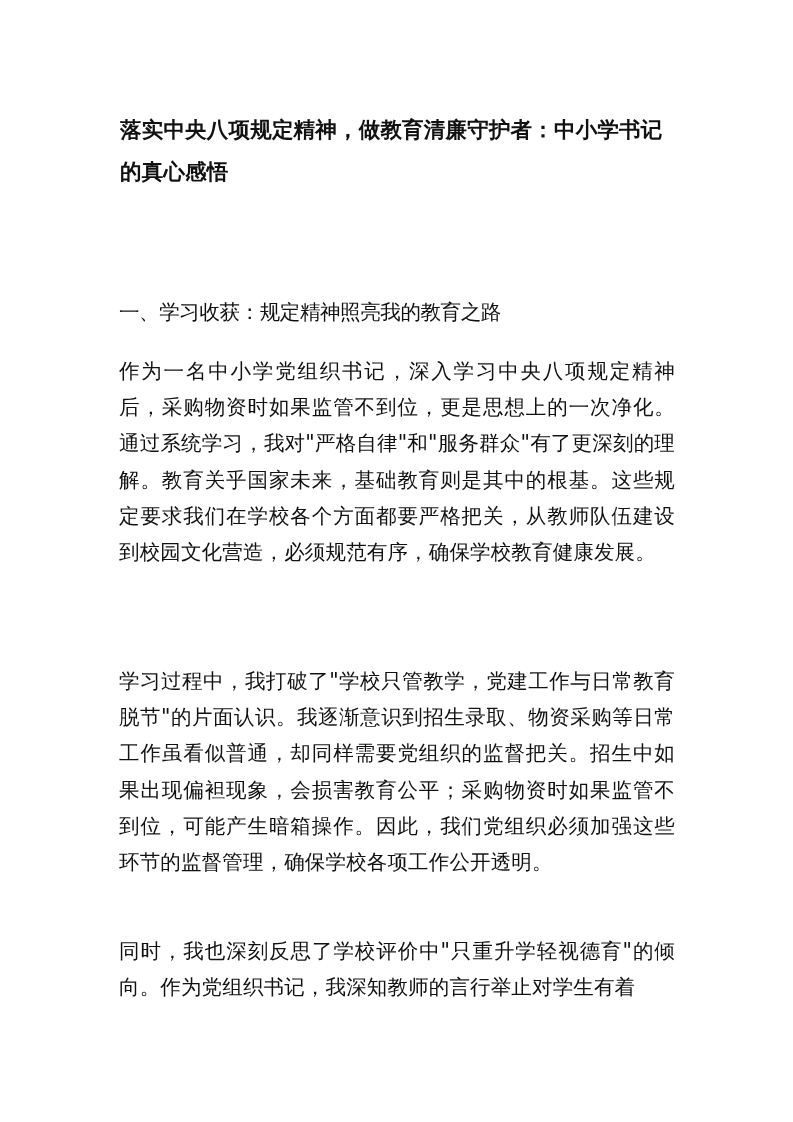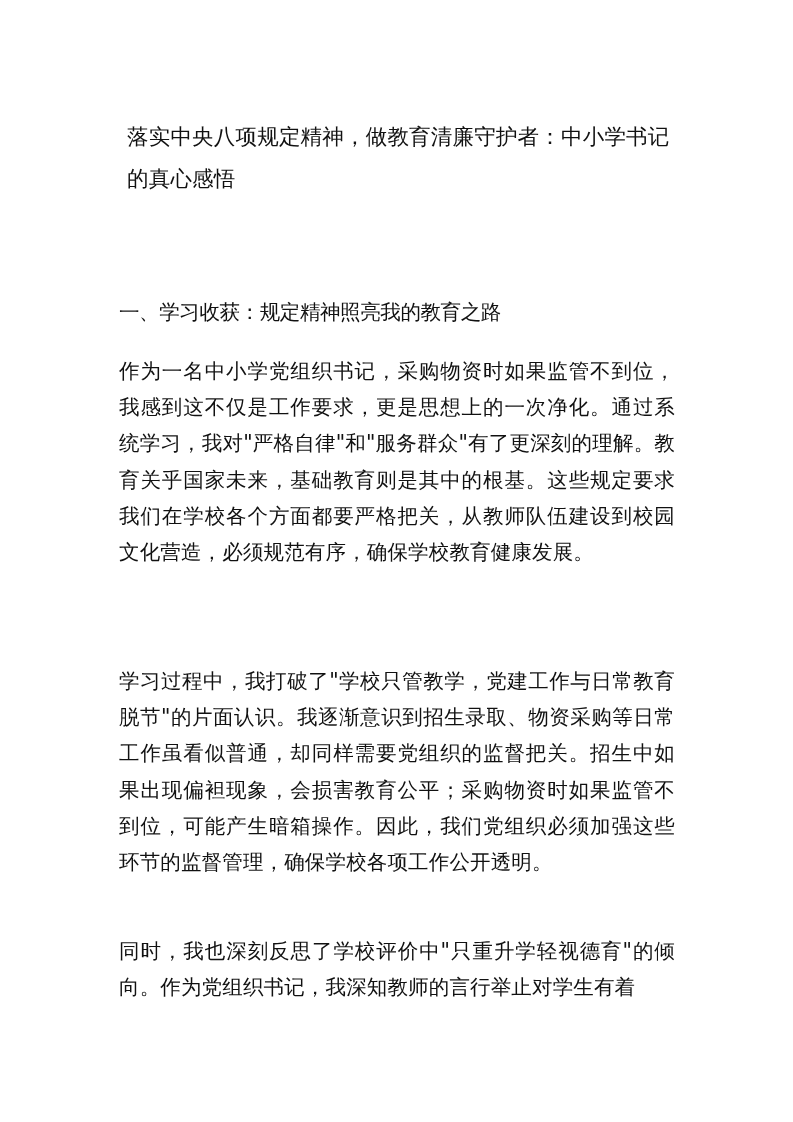--- a/index.html
+++ b/index.html
@@ -21,22 +21,22 @@
       top: 0;
       width: 556px;
     }
     .doc-title {
       position: absolute;
       top: 108px;
       left: 0;
       width: 556px;
       font-size: 21.5px;
       line-height: 42px;
-      margin: 8px;
-      font-weight: normal;
+      margin: 1px;
+      font-weight: bold;
       letter-spacing: 0.2px;
     }
     .section-heading {
       position: absolute;
       top: 296px;
       left: 0;
       width: 556px;
       font-size: 20.5px;
       line-height: 32px;
       margin: 0;
@@ -58,18 +58,18 @@
     .para-3 { top: 933px; }
   </style>
 </head>
 <body>
 
 <div class="page">
   <h1 class="doc-title">落实中央八项规定精神，做教育清廉守护者：中小学书记的真心感悟</h1>
 
   <h2 class="section-heading">一、学习收获：规定精神照亮我的教育之路</h2>
 
-  <p class="para para-1">作为一名中小学党组织书记，采购物资时如果监管不到位，我感到这不仅是工作要求，更是思想上的一次净化。通过系统学习，我对"严格自律"和"服务群众"有了更深刻的理解。教育关乎国家未来，基础教育则是其中的根基。这些规定要求我们在学校各个方面都要严格把关，从教师队伍建设到校园文化营造，必须规范有序，确保学校教育健康发展。</p>
+  <p class="para para-1">作为一名中小学党组织书记，深入学习中央八项规定精神后，采购物资时如果监管不到位，更是思想上的一次净化。通过系统学习，我对"严格自律"和"服务群众"有了更深刻的理解。教育关乎国家未来，基础教育则是其中的根基。这些规定要求我们在学校各个方面都要严格把关，从教师队伍建设到校园文化营造，必须规范有序，确保学校教育健康发展。</p>
 
   <p class="para para-2">学习过程中，我打破了"学校只管教学，党建工作与日常教育脱节"的片面认识。我逐渐意识到招生录取、物资采购等日常工作虽看似普通，却同样需要党组织的监督把关。招生中如果出现偏袒现象，会损害教育公平；采购物资时如果监管不到位，可能产生暗箱操作。因此，我们党组织必须加强这些环节的监督管理，确保学校各项工作公开透明。</p>
 
   <p class="para para-3">同时，我也深刻反思了学校评价中"只重升学轻视德育"的倾向。作为党组织书记，我深知教师的言行举止对学生有着</p>
 </div>
 
 </body></html>

